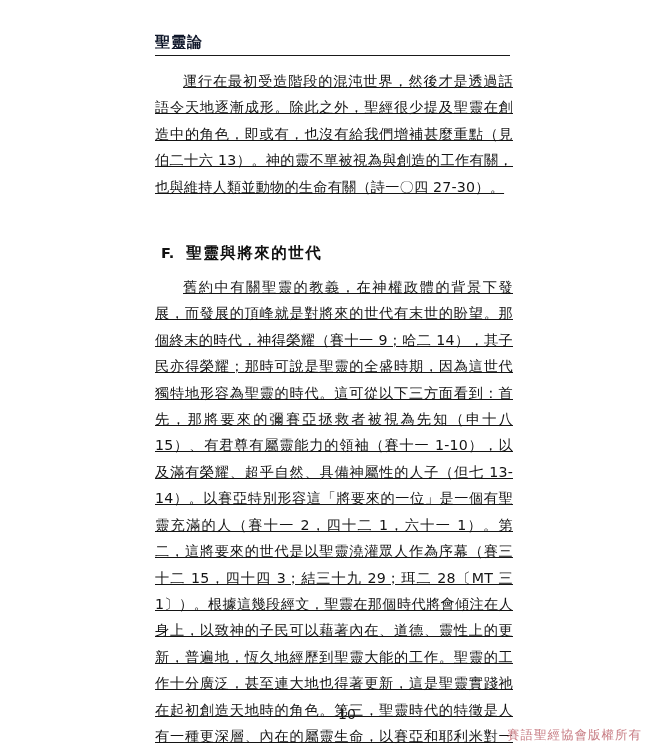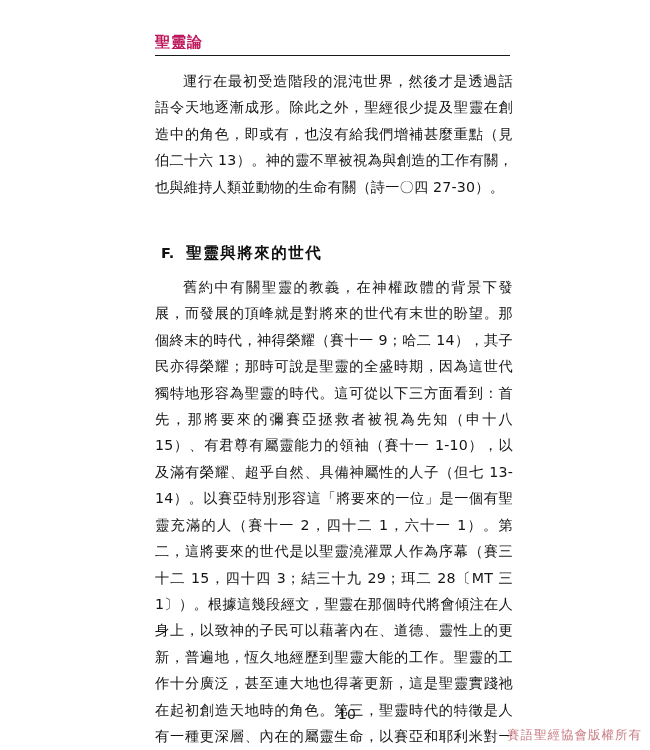--- a/index.html
+++ b/index.html
@@ -24,21 +24,21 @@
     position: absolute;
     left: 155px;
     top: 32px;
     width: 360px;
   }
   .header-title {
     font-family: "DejaVu Sans", sans-serif;
     font-size: 15px;
     font-weight: bold;
     letter-spacing: 1px;
-    color: #be185d;
+    color: #0f172a;
     margin-top: 44px;
   }
   .header-rule {
     position: absolute;
     left: 155px;
     top: 55px;
     width: 355px;
     height: 1px;
     background: #1a1a1a;
   }
@@ -52,20 +52,21 @@
     font-size: 14.2px;
     line-height: 26.4px;
     letter-spacing: 0.2px;
     text-align: justify;
     text-align-last: left;
     margin: 0 0 0 0;
     color: #141414;
   }
   .para.indent {
     text-indent: 28px;
+    text-decoration: underline;
   }
   .section-heading {
     display: flex;
     align-items: baseline;
     gap: 12px;
     margin-top: 22px;
     margin-bottom: 10px;
     padding-left: 6px;
   }
   .section-num {

